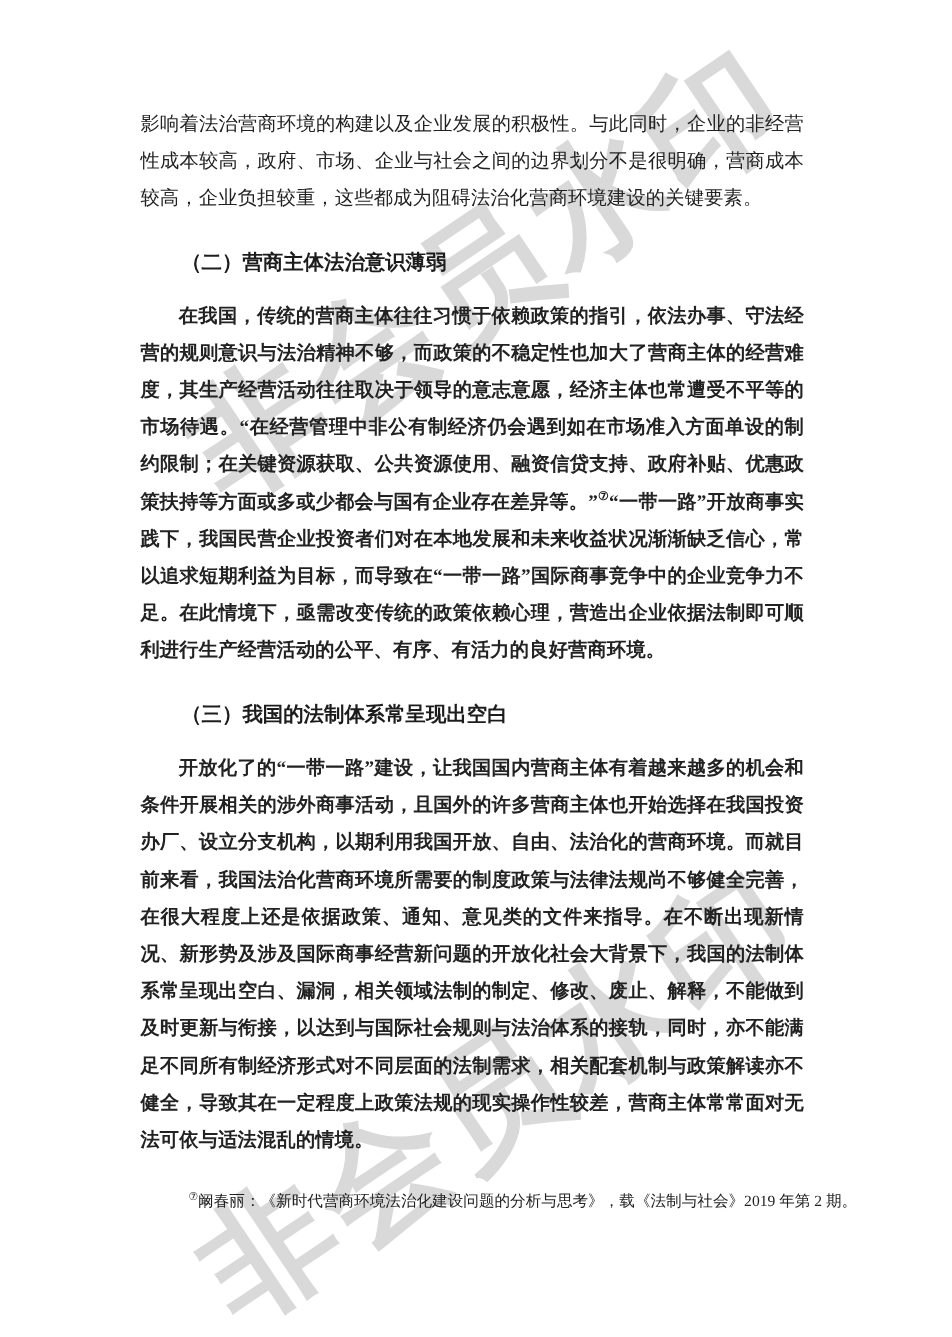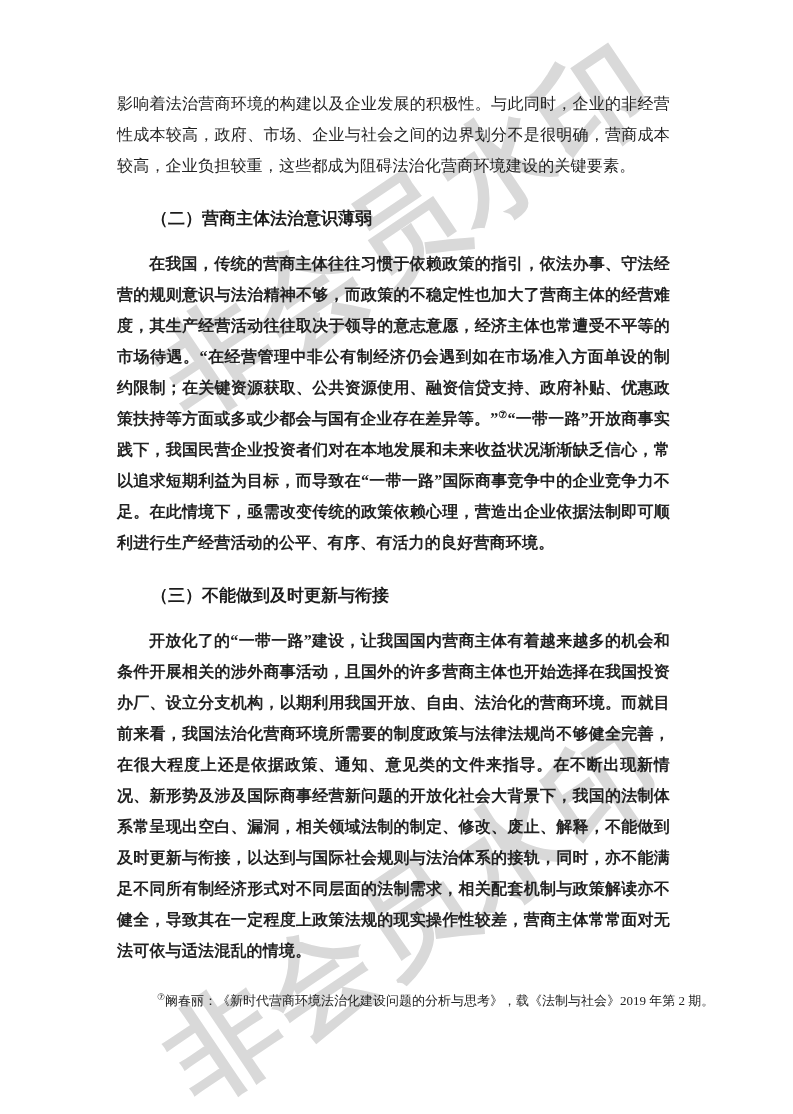--- a/index.html
+++ b/index.html
@@ -104,21 +104,21 @@
   <div class="watermark lower">非会员水印</div>
 
   <div class="content">
 
     <p class="body-par">影响着法治营商环境的构建以及企业发展的积极性。与此同时，企业的非经营性成本较高，政府、市场、企业与社会之间的边界划分不是很明确，营商成本较高，企业负担较重，这些都成为阻碍法治化营商环境建设的关键要素。</p>
 
     <h3 class="section-heading">（二）营商主体法治意识薄弱</h3>
 
     <p class="body-par indent"><span>在我国，传统的营商主体往往习惯于依赖政策的指引，依法办事、守法经营的规则意识与法治精神不够，而政策的不稳定性也加大了营商主体的经营难度，其生产经营活动往往取决于领导的意志意愿，经济主体也常遭受不平等的市场待遇。“在经营管理中非公有制经济仍会遇到如在市场准入方面单设的制约限制；在关键资源获取、公共资源使用、融资信贷支持、政府补贴、优惠政策扶持等方面或多或少都会与国有企业存在差异等。”</span><sup class="fn-ref">⑦</sup><span>“一带一路”开放商事实践下，我国民营企业投资者们对在本地发展和未来收益状况渐渐缺乏信心，常以追求短期利益为目标，而导致在“一带一路”国际商事竞争中的企业竞争力不足。在此情境下，亟需改变传统的政策依赖心理，营造出企业依据法制即可顺利进行生产经营活动的公平、有序、有活力的良好营商环境。</span></p>
 
-    <h3 class="section-heading">（三）不能做到及时更新与衔接</h3>
+    <h3 class="section-heading">（三）我国的法制体系常呈现出空白</h3>
 
     <p class="body-par indent">开放化了的“一带一路”建设，让我国国内营商主体有着越来越多的机会和条件开展相关的涉外商事活动，且国外的许多营商主体也开始选择在我国投资办厂、设立分支机构，以期利用我国开放、自由、法治化的营商环境。而就目前来看，我国法治化营商环境所需要的制度政策与法律法规尚不够健全完善，在很大程度上还是依据政策、通知、意见类的文件来指导。在不断出现新情况、新形势及涉及国际商事经营新问题的开放化社会大背景下，我国的法制体系常呈现出空白、漏洞，相关领域法制的制定、修改、废止、解释，不能做到及时更新与衔接，以达到与国际社会规则与法治体系的接轨，同时，亦不能满足不同所有制经济形式对不同层面的法制需求，相关配套机制与政策解读亦不健全，导致其在一定程度上政策法规的现实操作性较差，营商主体常常面对无法可依与适法混乱的情境。</p>
 
   </div>
 
   <div class="footnote"><sup>⑦</sup><span>阚春丽：《新时代营商环境法治化建设问题的分析与思考》，载《法制与社会》2019 年第 2 期。</span></div>
 
 
 </div>
 

